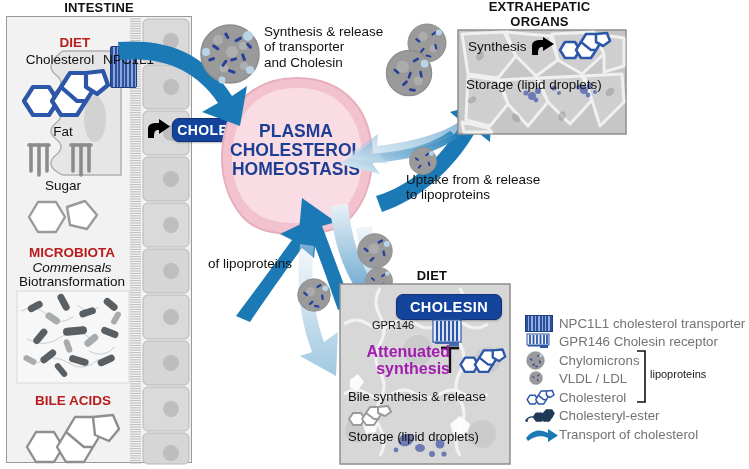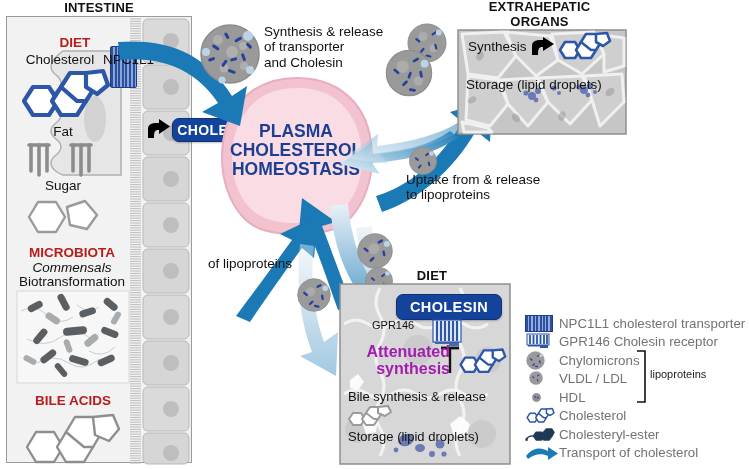--- a/index.html
+++ b/index.html
@@ -769,32 +769,20 @@
         <g fill="#27409a">
           <rect x="14" y="26" width="12" height="5" rx="2.5" transform="rotate(40 20 28)"></rect>
           <rect x="36" y="18" width="12" height="5" rx="2.5" transform="rotate(-35 42 20)"></rect>
           <rect x="34" y="40" width="12" height="5" rx="2.5" transform="rotate(70 40 42)"></rect>
         </g>
       </svg>
     </div>
     <div class="leg-txt">VLDL / LDL</div>
   </div>
 
-  <div class="leg-row">
-    <div class="leg-ico">
-      <svg width="9" height="9" viewBox="0 0 64 64" style="position:absolute;left:7px;top:4px;">
-        <circle cx="32" cy="32" r="30" fill="#8f8f8f" stroke="#7d7d7d" stroke-width="2"></circle>
-        <g fill="#27409a">
-          <rect x="16" y="26" width="16" height="7" rx="3.5" transform="rotate(35 24 29)"></rect>
-          <rect x="34" y="30" width="16" height="7" rx="3.5" transform="rotate(-30 42 33)"></rect>
-        </g>
-      </svg>
-    </div>
-    <div class="leg-txt">HDL</div>
-  </div>
 
   <div class="leg-row">
     <div class="leg-ico">
       <svg width="30" height="17" viewBox="0 0 56 30" style="position:absolute;left:0;top:0;">
         <g fill="#ffffff" stroke="#2c57a8" stroke-width="2.8" stroke-linejoin="round">
           <polygon points="4,19 9,11 19,11 24,19 19,27 9,27"></polygon>
           <polygon points="20,19 25,11 35,11 40,19 35,27 25,27"></polygon>
           <polygon points="25,11 30,3 40,3 45,11 40,19 35,19"></polygon>
           <polygon points="40,3 51,2 54,10 47,15 40,11"></polygon>
         </g>

